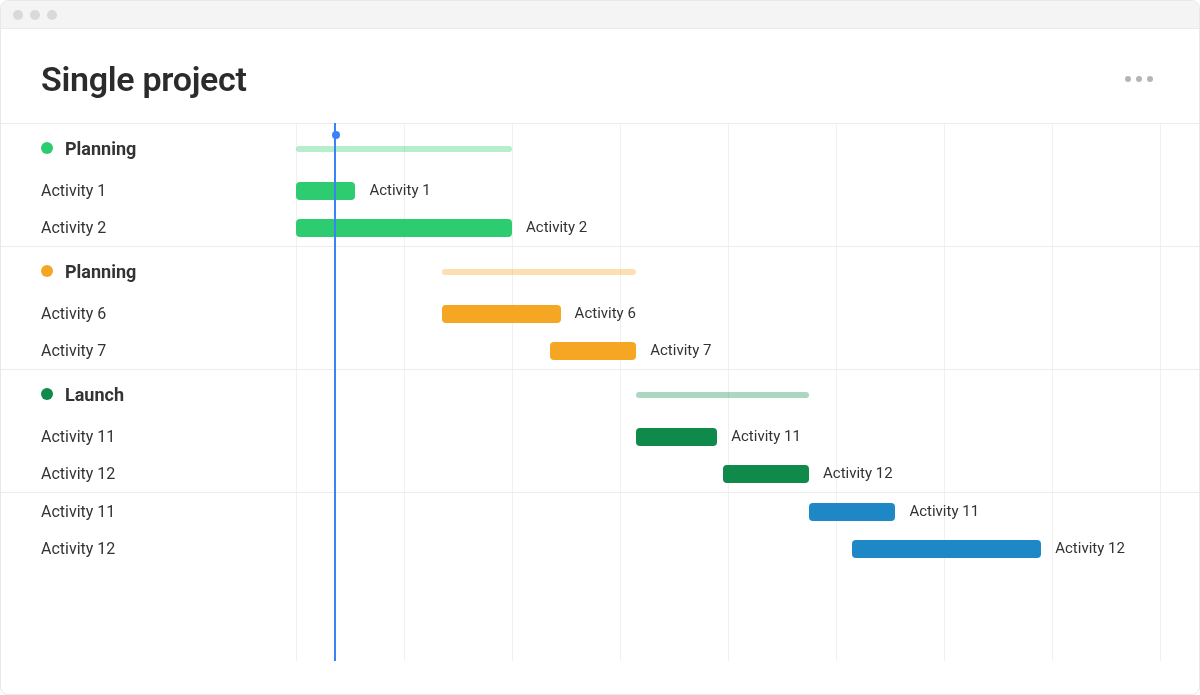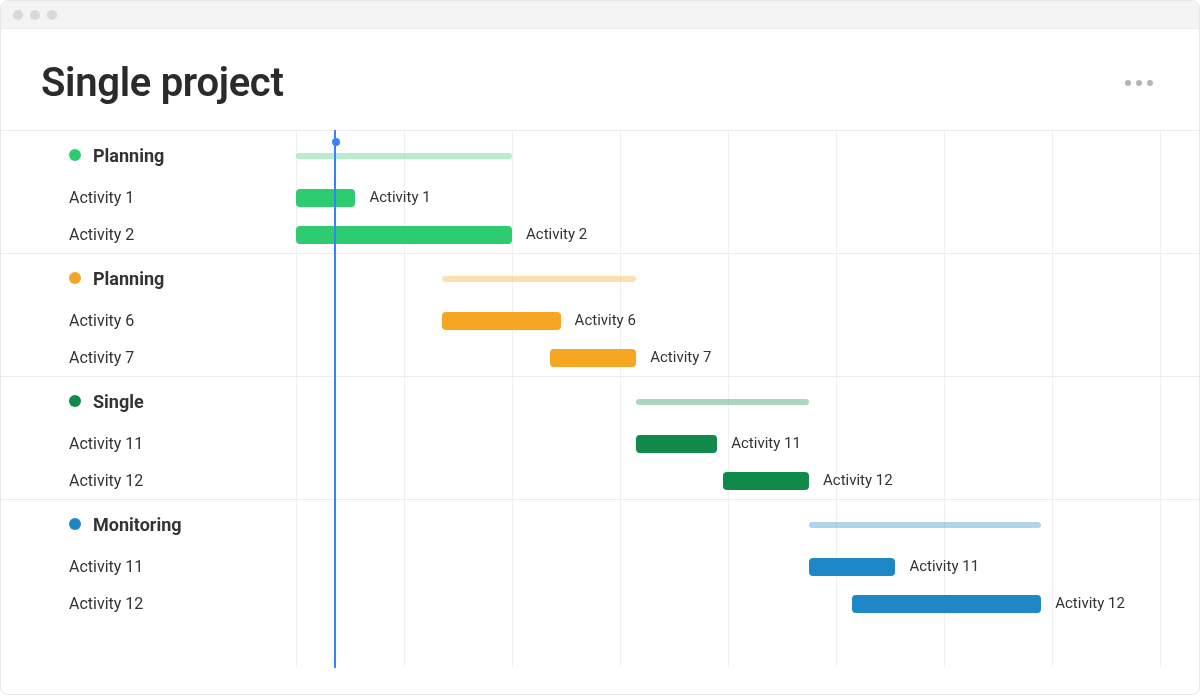--- a/index.html
+++ b/index.html
@@ -31,21 +31,21 @@
     padding: 30px 0 0 0;
     height: calc(100% - 28px);
   }
   .title-row {
     display: flex;
     justify-content: space-between;
     align-items: center;
     padding: 0 40px 24px 40px;
   }
   h1.page-title {
-    font-size: 40px;
+    font-size: 34px;
     font-weight: 600;
     color: #2b2b2b;
     letter-spacing: -0.3px;
   }
   .more-dots { display: flex; gap: 5px; padding: 6px; border-radius: 6px; cursor: pointer; }
   .more-dots span { width: 6px; height: 6px; border-radius: 50%; background: #b5b5b5; }
 
   .gantt-wrap {
     position: relative;
   }
@@ -81,21 +81,20 @@
     position: absolute;
     left: 0;
     width: 295px;
     padding-left: 40px;
     font-size: 16px;
     color: #333;
     display: flex;
     align-items: center;
     gap: 12px;
     pointer-events: auto;
-    margin-left: 28px;
   }
   .row.header .label { font-weight: 700; font-size: 18px; }
   .phase-dot {
     width: 12px; height: 12px; border-radius: 50%;
   }
   .row .label-activity { padding-left: 40px; }
 
   .bar-wrap {
     position: absolute;
     left: 295px;
@@ -211,21 +210,21 @@
          <div class="bar-wrap">
            <div class="task-bar" style="left:253.8px;width:86.39999999999998px;background:#f5a623"></div>
            <div class="task-label" style="left:354.2px">Activity 7</div>
          </div>
        </div>
       </div>
       <div class="phase">
         <div class="row header">
        <div class="label">
          <span class="phase-dot" style="background:#0f8a4b"></span>
-         <span>Single</span>
+         <span>Launch</span>
        </div>
        <div class="bar-wrap">
          <div class="summary-bar" style="left:340.2px;width:172.8px;background:#0f8a4b"></div>
        </div>
      </div>
         <div class="row">
          <div class="label label-activity">
            <span>Activity 11</span>
          </div>
          <div class="bar-wrap">
@@ -237,29 +236,20 @@
          <div class="label label-activity">
            <span>Activity 12</span>
          </div>
          <div class="bar-wrap">
            <div class="task-bar" style="left:426.6px;width:86.39999999999998px;background:#0f8a4b"></div>
            <div class="task-label" style="left:527px">Activity 12</div>
          </div>
        </div>
       </div>
       <div class="phase">
-        <div class="row header">
-       <div class="label">
-         <span class="phase-dot" style="background:#1e88c7"></span>
-         <span>Monitoring</span>
-       </div>
-       <div class="bar-wrap">
-         <div class="summary-bar" style="left:513px;width:232.20000000000005px;background:#1e88c7"></div>
-       </div>
-     </div>
         <div class="row">
          <div class="label label-activity">
            <span>Activity 11</span>
          </div>
          <div class="bar-wrap">
            <div class="task-bar" style="left:513px;width:86.39999999999998px;background:#1e88c7"></div>
            <div class="task-label" style="left:613.4px">Activity 11</div>
          </div>
        </div>
         <div class="row">

